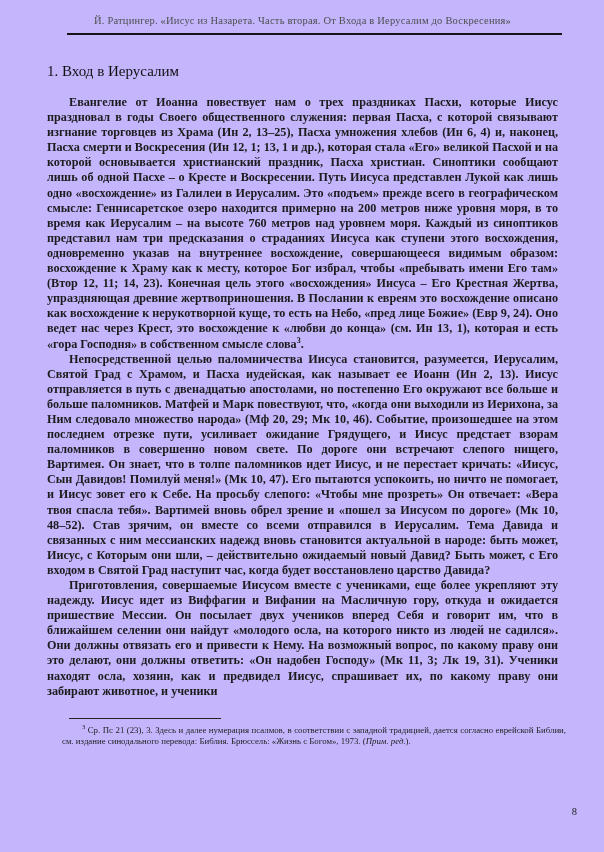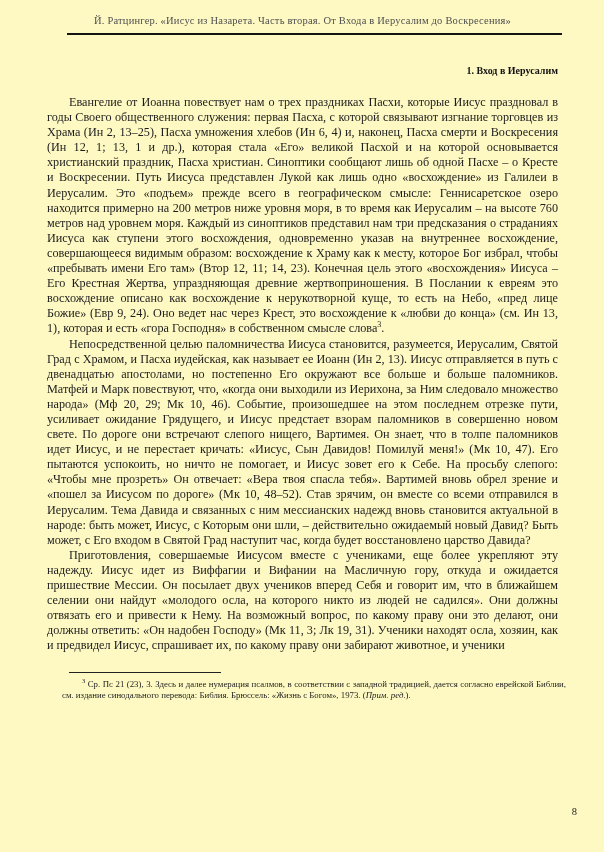--- a/index.html
+++ b/index.html
@@ -2,21 +2,21 @@
 <html><head>
 <meta charset="utf-8">
 <style>
   html, body { margin: 0; padding: 0; background: #ffffff; }
   .page {
     position: relative;
     width: 604px;
     height: 852px;
     box-sizing: border-box;
     padding: 14px 46px 0 47px;
-    background: #fef9c3;
+    background: #c4b5fd;
     font-family: "Liberation Serif", "DejaVu Serif", serif;
     color: #1c1c1c;
     overflow: hidden;
   }
   .running-header {
     text-align: center;
     font-size: 10.5px;
     line-height: 13px;
     color: #4f4f4f;
     letter-spacing: 0.2px;
@@ -31,31 +31,32 @@
   .chapter-title {
     margin-top: 37px;
     text-align: center;
     font-weight: bold;
     font-size: 17px;
     line-height: 23px;
     color: #111;
   }
   .section-heading {
     margin-top: 28px;
-    text-align: right;
-    font-weight: bold;
-    font-size: 10px;
+    text-align: left;
+    font-weight: normal;
+    font-size: 15px;
     line-height: 16px;
     color: #111;
   }
   .body-text {
     margin-top: 16px;
     font-size: 12.2px;
     line-height: 15.1px;
     text-align: justify;
+    font-weight: bold;
   }
   .para { margin: 0; text-indent: 22px; }
   .fn-ref { font-size: 8px; line-height: 0; }
   .footnote-rule {
     border: none;
     border-top: 1px solid #222;
     width: 152px;
     margin: 19px 0 0 22px;
     height: 0;
   }

